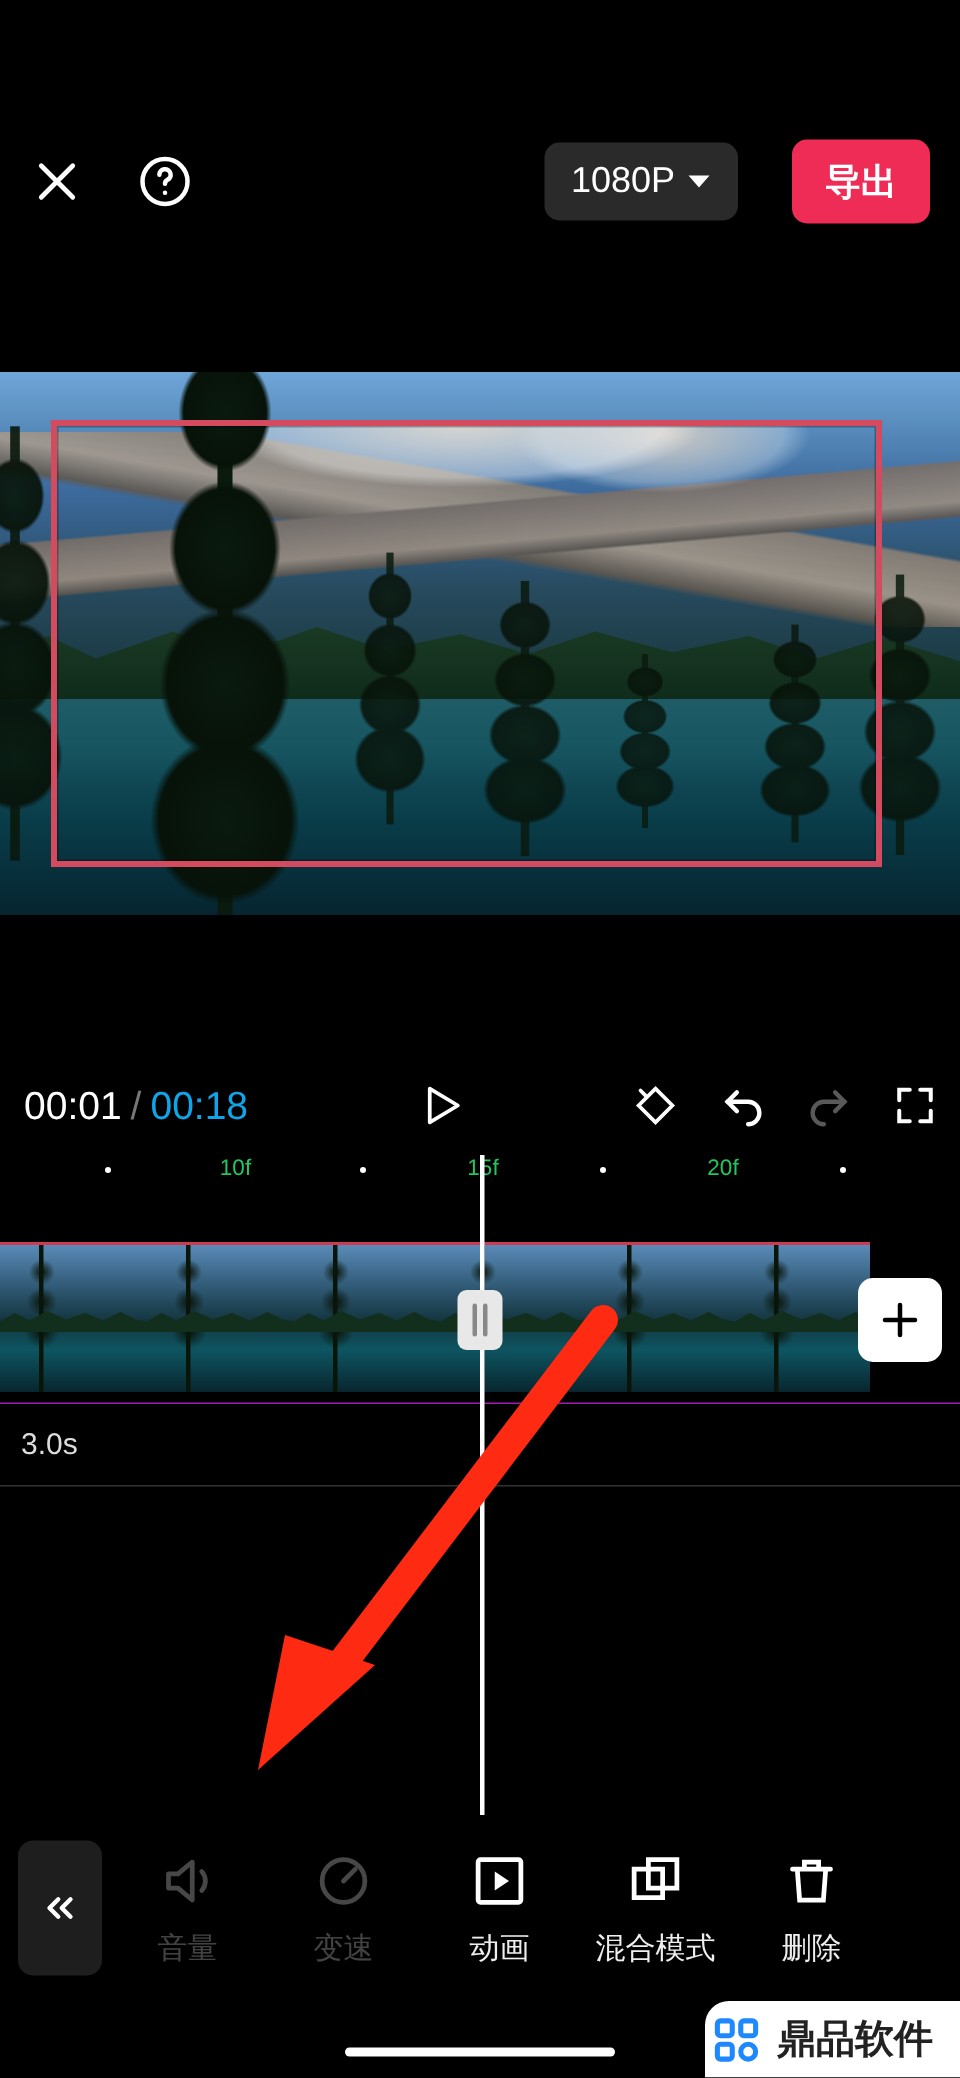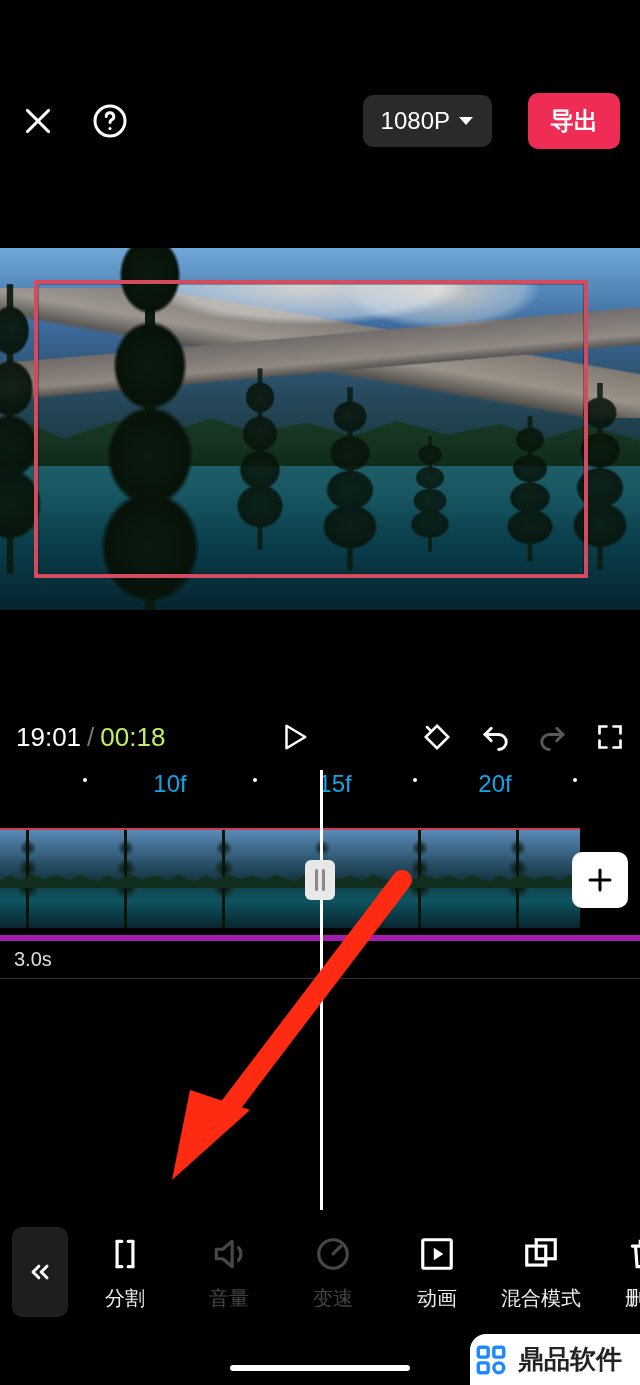--- a/index.html
+++ b/index.html
@@ -103,27 +103,27 @@
   
   .playbar {
     position:absolute; top:712px; left:0; right:0;
     height:50px; display:flex; align-items:center;
     padding: 0 16px;
     gap:28px;
   }
   .time { font-size:26px; }
   .time .cur { color:#fff; }
   .time .sep { color:#777; margin:0 6px;}
-  .time .tot { color:#bef264; }
+  .time .tot { color:#0ea5e9; }
   .playbar .spacer { flex:1; }
 
   
   .ruler {
-    position:absolute; top:770px; left:15px; right:0; height:30px;
-    color:#0ea5e9; font-size:24px;
+    position:absolute; top:770px; left:2px; right:0; height:30px;
+    color:#22c55e; font-size:15px;
   }
   .ruler .tick { position:absolute; transform:translateX(-50%); }
   .ruler .dot { width:4px; height:4px; border-radius:50%; background:#fff; position:absolute; top:8px; transform:translateX(-50%);}
 
   
   .timeline {
     position:absolute; top:828px; left:0; width:580px; height:100px;
     border-top:2px solid #ce3a4f;
     display:flex;
     overflow:hidden;
@@ -167,22 +167,22 @@
     gap:4px;
     cursor:pointer;
     z-index:3;
   }
   .trans-handle::before, .trans-handle::after {
     content:""; width:3px; height:22px; background:#888; border-radius:2px;
   }
 
   
   .track2 {
-    position:absolute; top:935px; left:0; right:0; height:44px;
-    border-top:6px solid #a21caf;
+    position:absolute; top:935px; left:0; right:0; height:56px;
+    border-top:1px solid #a21caf;
     border-bottom:1px solid #333;
     color:#ddd; font-size:20px;
     padding-left:14px;
     display:flex; align-items:center;
   }
 
   
   .playhead {
     position:absolute; top:770px; left:320px;
     width:3px; height:440px; background:#fff;
@@ -283,21 +283,21 @@
   <div class="tree t3"></div>
   <div class="tree t4"></div>
   <div class="tree t5"></div>
   <div class="tree t6"></div>
   <div class="tree t7"></div>
   <div class="sel-frame"></div>
 </div>
 
 <div class="playbar">
   <div class="time">
-    <span class="cur">19:01</span><span class="sep">/</span><span class="tot">00:18</span>
+    <span class="cur">00:01</span><span class="sep">/</span><span class="tot">00:18</span>
   </div>
   <div class="spacer"></div>
   <div class="icon-btn">
     <svg width="30" height="34" viewBox="0 0 24 24" fill="none" stroke="#fff" stroke-width="2" stroke-linejoin="round">
         <path d="M6 3 L21 12 L6 21 Z"></path>
       </svg>
   </div>
   <div class="spacer"></div>
   <div class="icon-btn">
     <svg width="30" height="30" viewBox="0 0 24 24" fill="none" stroke="#fff" stroke-width="2">
@@ -362,29 +362,20 @@
 </svg>
 
 <div class="toolbar">
   <div class="back-btn">
     <svg width="28" height="28" viewBox="0 0 24 24" fill="none" stroke="#fff" stroke-width="2.5" stroke-linecap="round" stroke-linejoin="round">
         <polyline points="11 17 6 12 11 7"></polyline>
         <polyline points="18 17 13 12 18 7"></polyline>
       </svg>
   </div>
 
-  <div class="tool">
-    <div class="ticon">
-        <svg width="38" height="38" viewBox="0 0 24 24" fill="none" stroke="#fff" stroke-width="2" stroke-linecap="round">
-          <path d="M7 4v16M17 4v16"></path>
-          <path d="M7 4h3M7 20h3M17 4h-3M17 20h-3"></path>
-        </svg>
-      </div>
-    <div class="tlabel">分割</div>
-  </div>
 
   <div class="tool disabled">
     <div class="ticon">
         <svg width="38" height="38" viewBox="0 0 24 24" fill="none" stroke="#fff" stroke-width="2" stroke-linejoin="round">
           <path d="M4 9v6h4l6 5V4L8 9H4z"></path>
           <path d="M18 8a6 6 0 0 1 0 8" stroke-linecap="round"></path>
         </svg>
       </div>
     <div class="tlabel">音量</div>
   </div>

